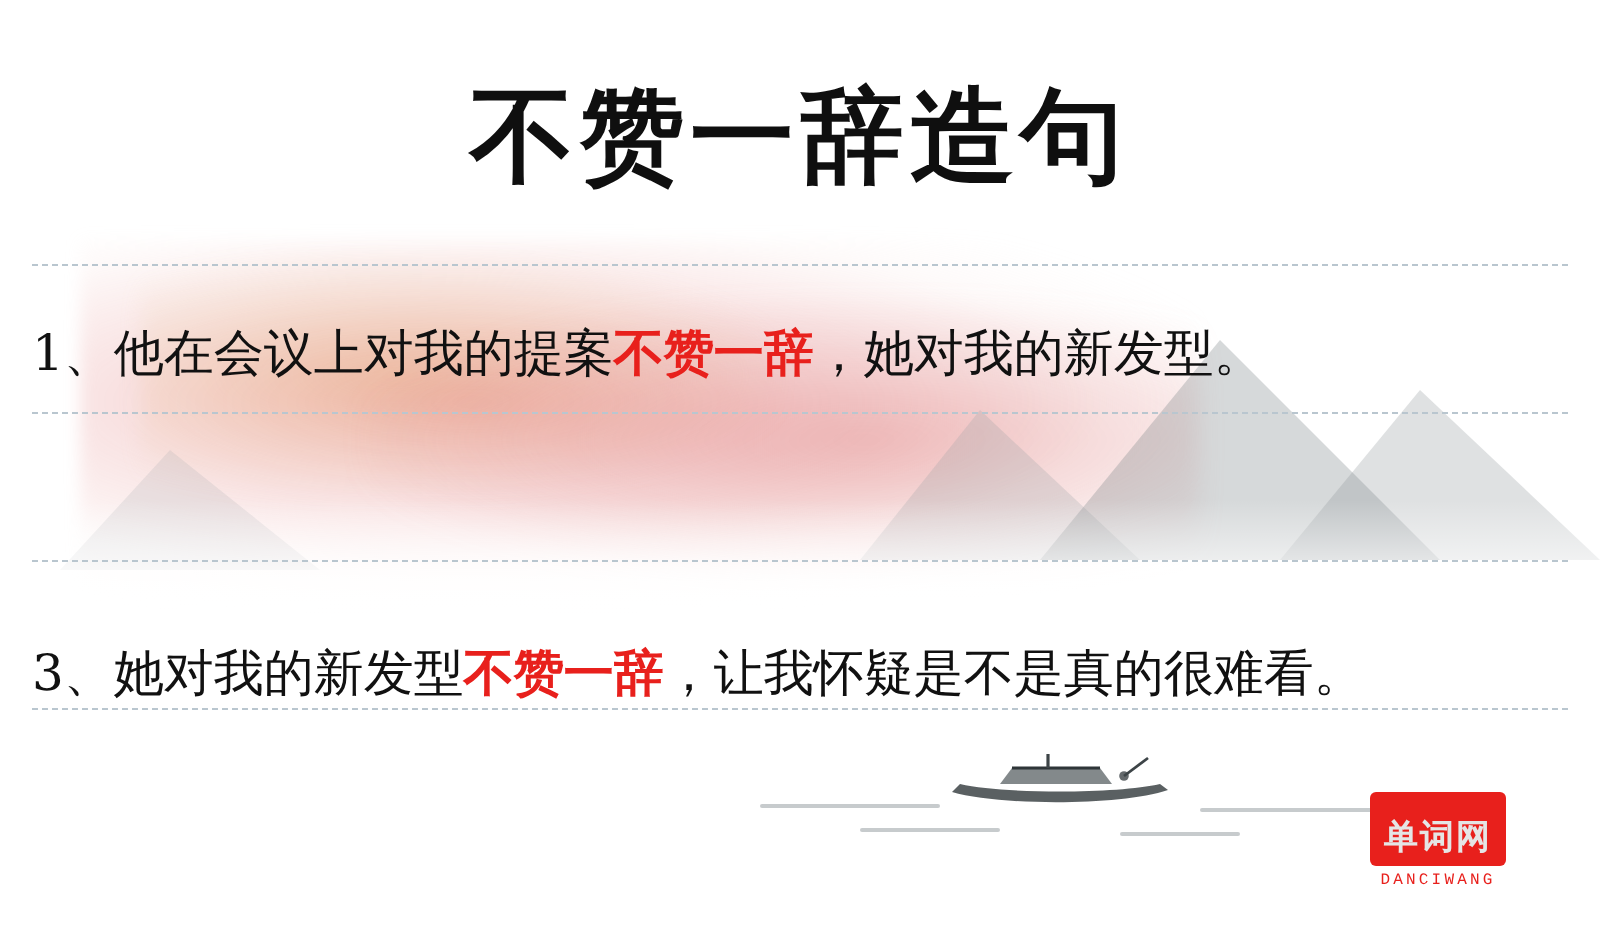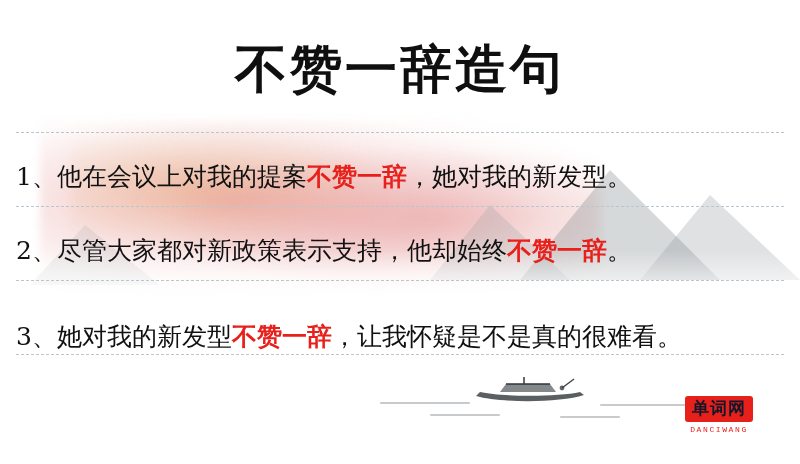--- a/index.html
+++ b/index.html
@@ -166,26 +166,26 @@
   .logo {
     position: absolute;
     left: 676px;
     top: 396px;
     width: 86px;
     text-align: center;
   }
   .logo-box {
     display: inline-block;
     background: #e8201c;
-    color: #0f172a;
+    color: #e5e5e5;
     font-family: "DejaVu Serif", "Liberation Serif", serif;
     font-size: 17px;
     font-weight: 700;
     letter-spacing: 1px;
-    padding: 3px 7px 4px 7px;
+    padding: 14px 7px 4px 7px;
     border-radius: 3px;
     line-height: 19px;
     white-space: nowrap;
   }
   .logo-sub {
     margin-top: 3px;
     font-family: Liberation Mono, monospace;
     font-size: 8px;
     letter-spacing: 1.6px;
     color: #e8201c;
@@ -216,23 +216,20 @@
 
   <div class="dash-line" style="top:132px;"></div>
   <div class="dash-line" style="top:206px;"></div>
   <div class="dash-line" style="top:280px;"></div>
   <div class="dash-line" style="top:354px;"></div>
 
   <div class="sentence" style="top:160px;">
     <span>1、</span><span>他在会议上对我的提案</span><span class="hl">不赞一辞</span><span>，她对我的新发型。</span>
   </div>
 
-  <div class="sentence" style="top:234px;">
-    <span>2、</span><span>尽管大家都对新政策表示支持，他却始终</span><span class="hl">不赞一辞</span><span>。</span>
-  </div>
 
   <div class="sentence" style="top:320px;">
     <span>3、</span><span>她对我的新发型</span><span class="hl">不赞一辞</span><span>，让我怀疑是不是真的很难看。</span>
   </div>
 
   <svg class="boat" viewBox="0 0 120 34">
     <path d="M6 24 C 30 31, 90 31, 114 23 L 110 20 C 88 25, 32 25, 10 20 Z" fill="#3d4447" opacity="0.85"></path>
     <path d="M30 20 L 86 20 L 80 12 L 36 12 Z" fill="#5a6164" opacity="0.75"></path>
     <path d="M36 12 L 80 12" stroke="#2f3538" stroke-width="1.4" fill="none"></path>
     <path d="M54 12 L 54 5" stroke="#3d4447" stroke-width="1.6"></path>

